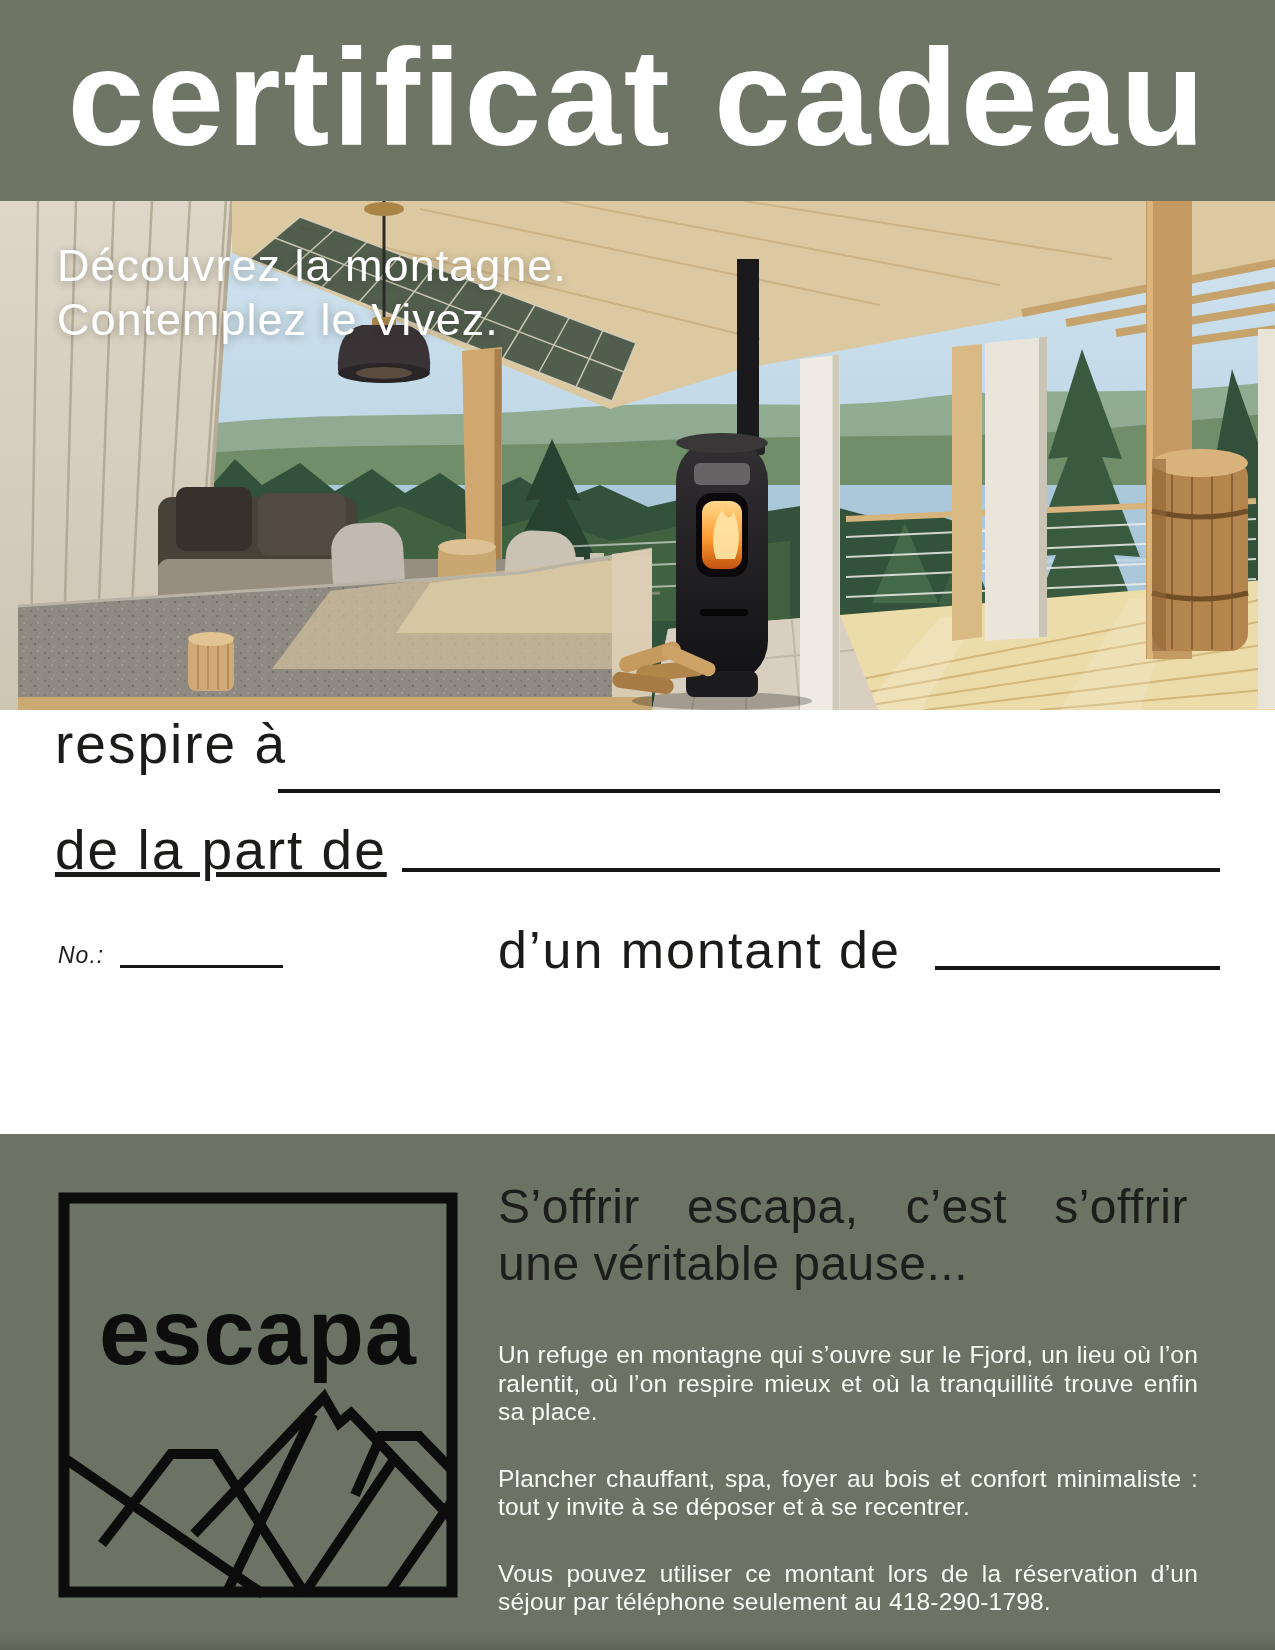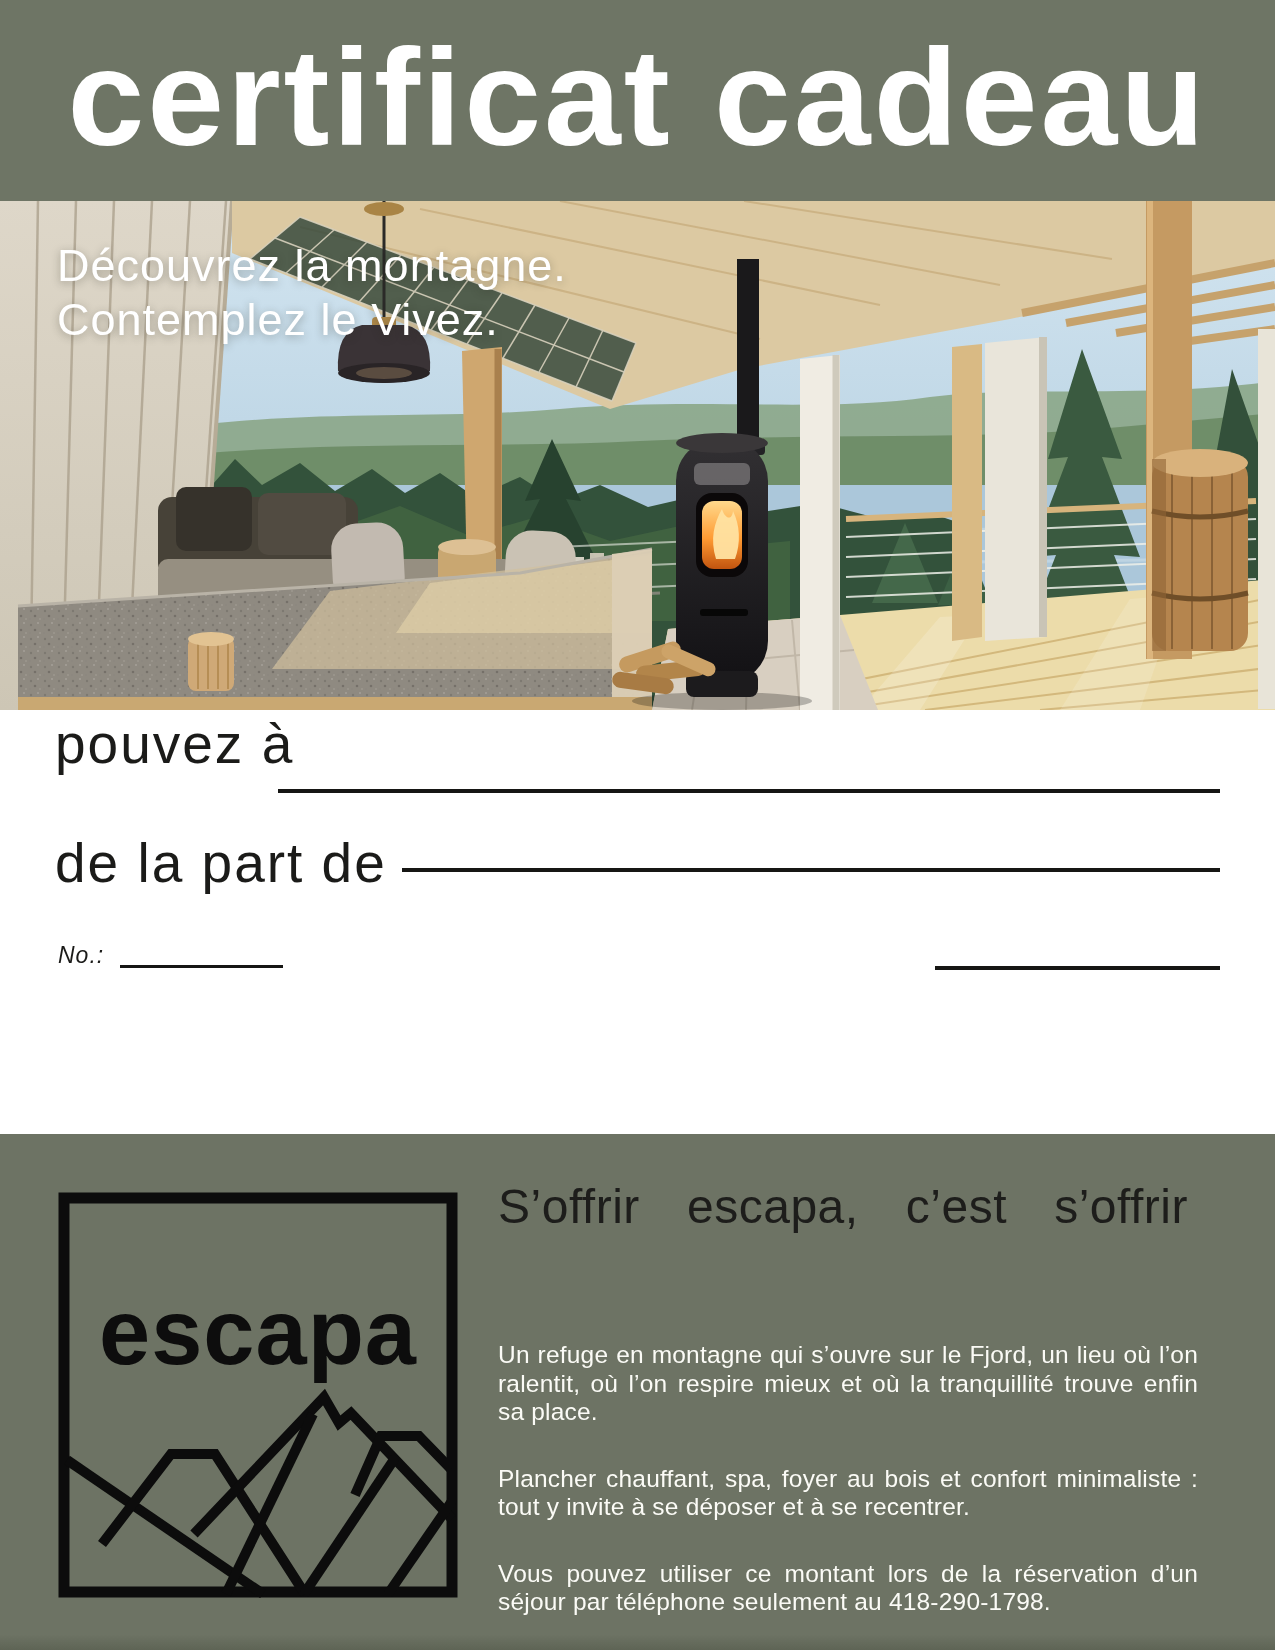--- a/index.html
+++ b/index.html
@@ -19,21 +19,21 @@
   .hero-text{
     position:absolute;left:57px;top:38px;color:#ffffff;font-weight:400;
     font-size:45px;line-height:54px;letter-spacing:1px;
     text-shadow:0 2px 8px rgba(40,40,30,.35);
   }
   
   .form{position:absolute;left:0;top:710px;width:1275px;height:423px;background:#ffffff;}
   .lbl{position:absolute;color:#1b1b19;letter-spacing:2px;white-space:nowrap;}
   .lbl-big{font-size:55px;line-height:60px;font-weight:400;}
   .lbl-offert{left:55px;top:4px;}
-  .lbl-part{left:55px;top:123px;}
+  .lbl-part{left:55px;top:110px;text-decoration:underline;}
   .lbl-no{left:58px;top:232px;font-size:23px;line-height:26px;letter-spacing:1px;font-style:italic;}
   .lbl-montant{left:498px;top:211px;font-size:52px;line-height:58px;}
   .fline{position:absolute;height:0;border-bottom:4px solid #161614;}
   .fline-1{left:278px;top:79px;width:942px;}
   .fline-2{left:402px;top:158px;width:818px;}
   .fline-no{left:120px;top:255px;width:163px;border-bottom-width:3px;}
   .fline-3{left:935px;top:256px;width:285px;}
   
   .footer{
     position:absolute;left:0;top:1134px;width:1275px;height:516px;
@@ -277,29 +277,30 @@
       </g>
     </svg>
 
     <div class="hero-text">
       <div>Découvrez la montagne.</div>
       <div>Contemplez le Vivez.</div>
     </div>
   </section>
 
   <section class="form">
-    <span class="lbl lbl-big lbl-offert">pouvez à</span>
+    <span class="lbl lbl-big lbl-offert">respire à</span>
     <div class="fline fline-1"></div>
 
     <span class="lbl lbl-big lbl-part">de la part de</span>
     <div class="fline fline-2"></div>
 
     <span class="lbl lbl-no">No.:</span>
     <div class="fline fline-no"></div>
 
+    <span class="lbl lbl-montant">d’un montant de</span>
     <div class="fline fline-3"></div>
   </section>
 
   <footer class="footer">
 
     <svg class="logo-svg" viewBox="0 0 400 406">
       <rect x="6" y="6" width="388" height="394" fill="none" stroke="#0c0c0c" stroke-width="11"></rect>
       <text x="200" y="172" text-anchor="middle" font-family="Liberation Sans, DejaVu Sans, sans-serif" font-size="92" font-weight="700" letter-spacing="1" fill="#0d0d0d">escapa</text>
       <g fill="none" stroke="#0c0c0c" stroke-width="10">
         <path d="M9,268 L205,402"></path>
@@ -307,20 +308,21 @@
         <path d="M136,342 L266,205 L281,231 L293,221 L394,327"></path>
         <path d="M255,222 L168,402"></path>
         <path d="M337,266 L246,402"></path>
         <path d="M394,309 L330,402"></path>
         <path d="M297,303 L323,244 L361,244 L393,277"></path>
       </g>
     </svg>
 
     <div class="f-heading">
       <div class="h-line1">S’offrir escapa, c’est s’offrir</div>
+      <div class="h-line2">une véritable pause...</div>
     </div>
 
     <div class="f-paras">
       <p>Un refuge en montagne qui s’ouvre sur le Fjord, un lieu où l’on ralentit, où l’on respire mieux et où la tranquillité trouve enfin sa place.</p>
       <p>Plancher chauffant, spa, foyer au bois et confort minimaliste : tout y invite à se déposer et à se recentrer.</p>
       <p>Vous pouvez utiliser ce montant lors de la réservation d’un séjour par téléphone seulement au 418-290-1798.</p>
     </div>
   </footer>
 
 </div>

